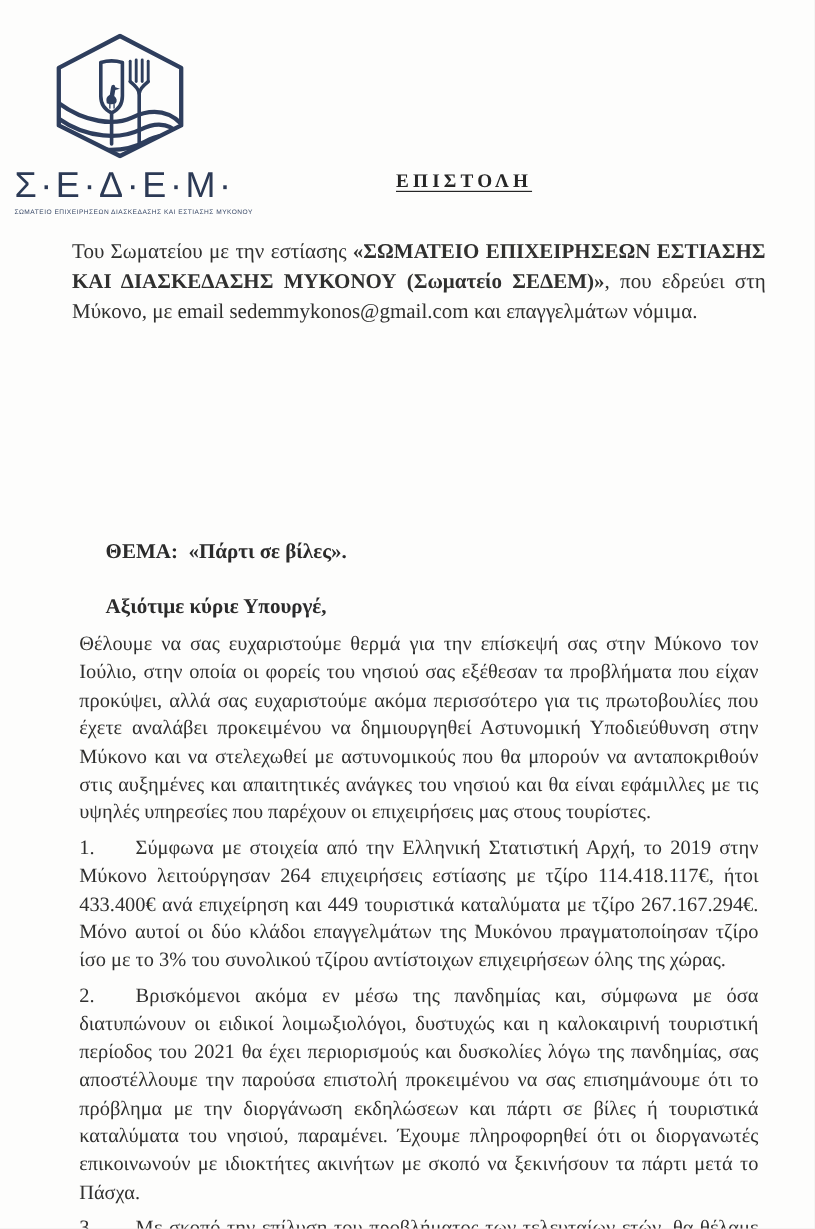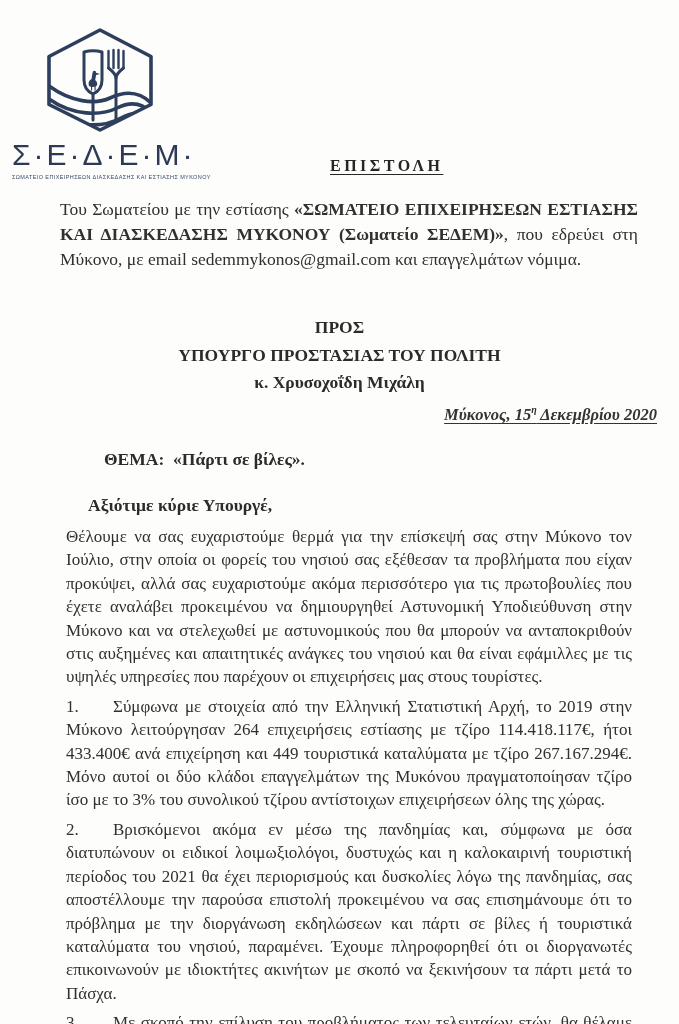--- a/index.html
+++ b/index.html
@@ -19,41 +19,41 @@
     font-family:"Liberation Sans", sans-serif;
     font-size:30px;letter-spacing:3px;font-weight:500;
     margin-top:6px;white-space:nowrap;color:#2c3a55;
   }
   .logo-caption{
     font-family:"Liberation Sans", sans-serif;
     font-size:5.5px;letter-spacing:0.4px;color:#3a4a68;margin-top:2px;white-space:nowrap;
   }
   
   .title{
-    position:absolute;left:330px;top:157px;
+    position:absolute;left:330px;top:143px;
     font-size:16px;font-weight:bold;letter-spacing:3.5px;
     text-decoration:underline;text-underline-offset:3px;color:#262626;
   }
   .intro{
     position:absolute;left:60px;top:197px;width:578px;
     font-size:17.5px;line-height:25px;text-align:justify;
   }
   .intro .b{font-weight:bold;}
   .recipient{
     position:absolute;left:0;top:314px;width:679px;
     text-align:center;font-weight:bold;font-size:17.5px;line-height:27.5px;color:#2b2b2b;
   }
   .date-line{
     position:absolute;right:22px;top:404px;
     font-size:16.5px;font-style:italic;font-weight:bold;
     text-decoration:underline;text-underline-offset:3px;color:#33332f;
   }
   .date-line sup{font-size:10px;}
   .subject{
-    position:absolute;left:104px;top:449px;
+    position:absolute;left:88px;top:449px;
     font-size:17.5px;font-weight:bold;white-space:pre-wrap;color:#2b2b2b;
   }
   .salutation{
     position:absolute;left:88px;top:495px;
     font-size:17.5px;font-weight:bold;color:#2b2b2b;
   }
   
   .body-text{
     position:absolute;left:60px;top:519px;width:578px;
     font-size:17px;line-height:23.4px;text-align:justify;
@@ -102,27 +102,21 @@
       </g>
     </svg>
     <div class="wordmark">Σ·Ε·Δ·Ε·Μ·</div>
     <div class="logo-caption">ΣΩΜΑΤΕΙΟ ΕΠΙΧΕΙΡΗΣΕΩΝ ΔΙΑΣΚΕΔΑΣΗΣ ΚΑΙ ΕΣΤΙΑΣΗΣ ΜΥΚΟΝΟΥ</div>
   </div>
 
   <div class="title">ΕΠΙΣΤΟΛΗ</div>
 
   <div class="intro"><span>Του Σωματείου με την εστίασης </span><span class="b">«ΣΩΜΑΤΕΙΟ ΕΠΙΧΕΙΡΗΣΕΩΝ ΕΣΤΙΑΣΗΣ ΚΑΙ ΔΙΑΣΚΕΔΑΣΗΣ ΜΥΚΟΝΟΥ (Σωματείο ΣΕΔΕΜ)»</span><span>, που εδρεύει στη Μύκονο, με email sedemmykonos@gmail.com και επαγγελμάτων νόμιμα.</span></div>
 
-  <div class="recipient">
-    <div>ΠΡΟΣ</div>
-    <div>ΥΠΟΥΡΓΟ ΠΡΟΣΤΑΣΙΑΣ ΤΟΥ ΠΟΛΙΤΗ</div>
-    <div>κ. Χρυσοχοΐδη Μιχάλη</div>
-  </div>
 
-  <div class="date-line"><span>Μύκονος, 15</span><sup>η</sup><span> Δεκεμβρίου 2020</span></div>
 
   <div class="subject">ΘΕΜΑ:  «Πάρτι σε βίλες».</div>
 
   <div class="salutation">Αξιότιμε κύριε Υπουργέ,</div>
 
   <div class="body-text">
     <p>Θέλουμε να σας ευχαριστούμε θερμά για την επίσκεψή σας στην Μύκονο τον Ιούλιο, στην οποία οι φορείς του νησιού σας εξέθεσαν τα προβλήματα που είχαν προκύψει, αλλά σας ευχαριστούμε ακόμα περισσότερο για τις πρωτοβουλίες που έχετε αναλάβει προκειμένου να δημιουργηθεί Αστυνομική Υποδιεύθυνση στην Μύκονο και να στελεχωθεί με αστυνομικούς που θα μπορούν να ανταποκριθούν στις αυξημένες και απαιτητικές ανάγκες του νησιού και θα είναι εφάμιλλες με τις υψηλές υπηρεσίες που παρέχουν οι επιχειρήσεις μας στους τουρίστες.</p>
     <p class="item"><span class="num">1.</span><span>Σύμφωνα με στοιχεία από την Ελληνική Στατιστική Αρχή, το 2019 στην Μύκονο λειτούργησαν 264 επιχειρήσεις εστίασης με τζίρο 114.418.117€, ήτοι 433.400€ ανά επιχείρηση και 449 τουριστικά καταλύματα με τζίρο 267.167.294€. Μόνο αυτοί οι δύο κλάδοι επαγγελμάτων της Μυκόνου πραγματοποίησαν τζίρο ίσο με το 3% του συνολικού τζίρου αντίστοιχων επιχειρήσεων όλης της χώρας.</span></p>
     <p class="item"><span class="num">2.</span><span>Βρισκόμενοι ακόμα εν μέσω της πανδημίας και, σύμφωνα με όσα διατυπώνουν οι ειδικοί λοιμωξιολόγοι, δυστυχώς και η καλοκαιρινή τουριστική περίοδος του 2021 θα έχει περιορισμούς και δυσκολίες λόγω της πανδημίας, σας αποστέλλουμε την παρούσα επιστολή προκειμένου να σας επισημάνουμε ότι το πρόβλημα με την διοργάνωση εκδηλώσεων και πάρτι σε βίλες ή τουριστικά καταλύματα του νησιού, παραμένει. Έχουμε πληροφορηθεί ότι οι διοργανωτές επικοινωνούν με ιδιοκτήτες ακινήτων με σκοπό να ξεκινήσουν τα πάρτι μετά το Πάσχα.</span></p>
     <p class="item"><span class="num">3.</span><span>Με σκοπό την επίλυση του προβλήματος των τελευταίων ετών, θα θέλαμε να μας ενημερώσετε ποιος είναι ο σχεδιασμός του Υπουργείου σας, για την</span></p>

